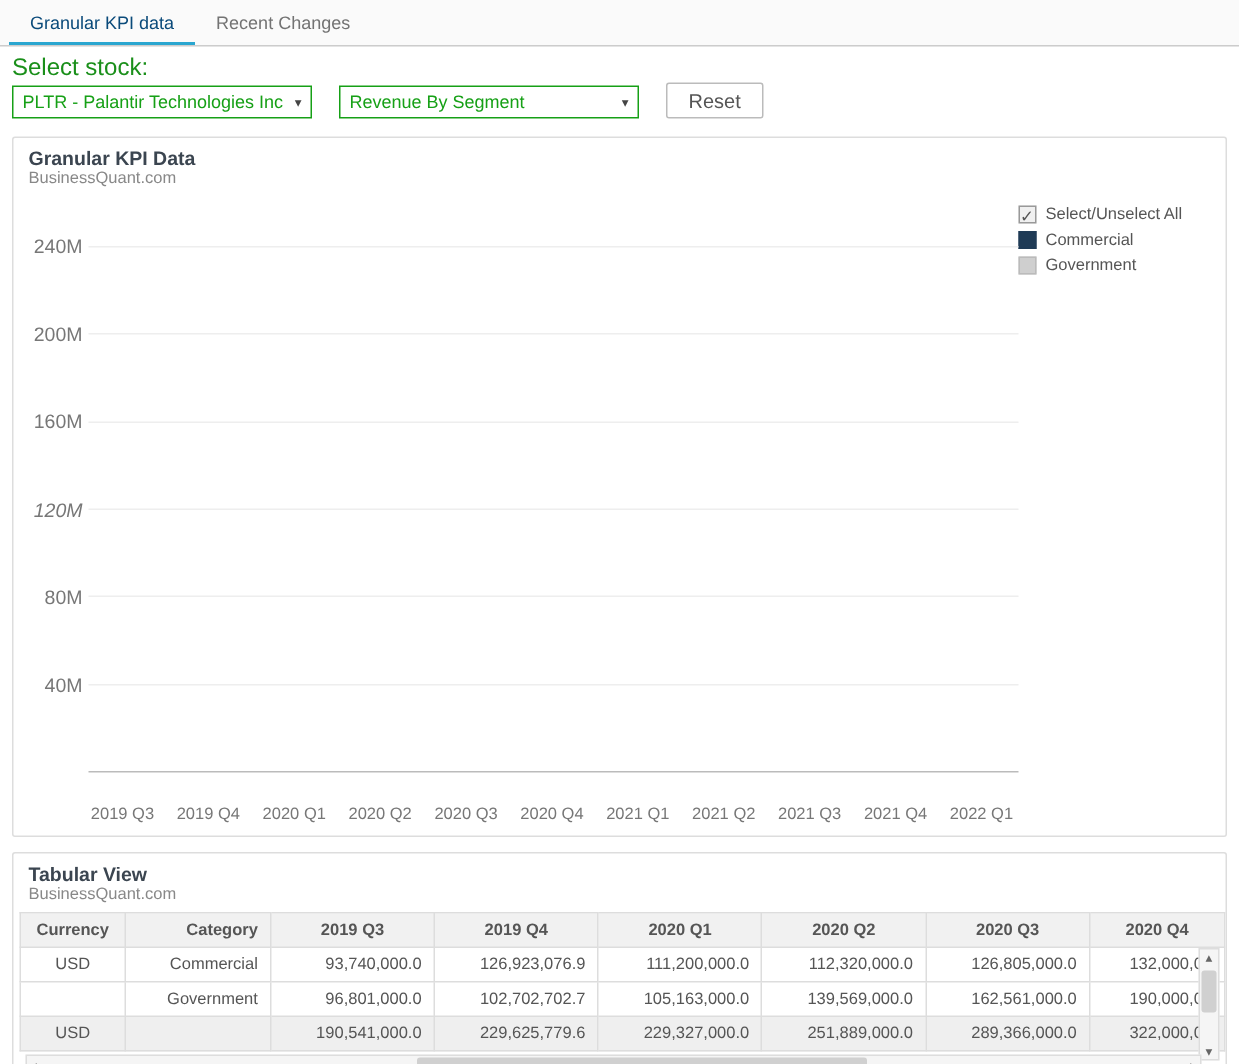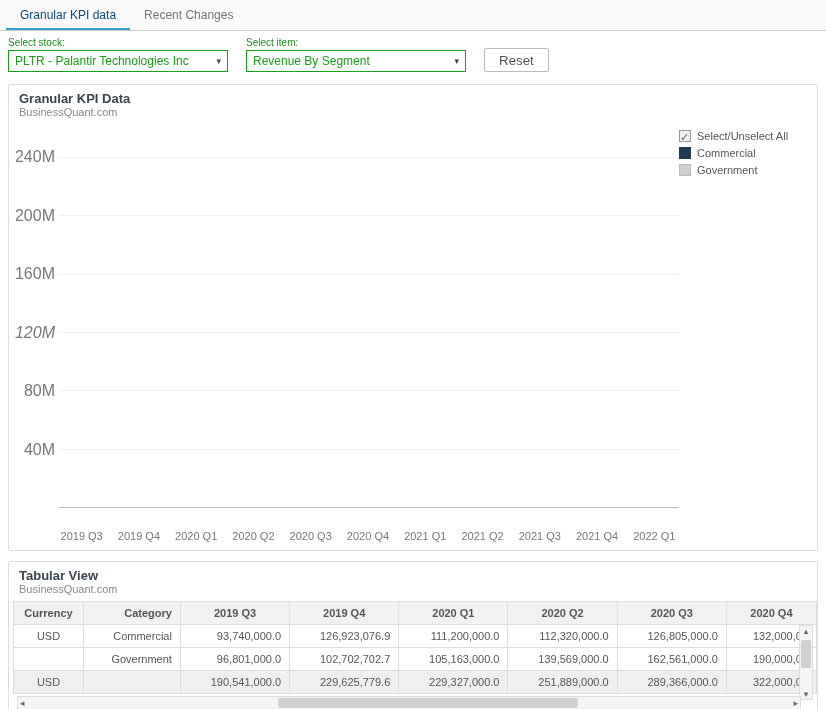--- a/index.html
+++ b/index.html
@@ -29,29 +29,29 @@
   }
   .controls {
     display: flex;
     align-items: flex-end;
     gap: 18px;
     padding: 6px 8px 8px;
   }
   .ctrl-group label {
     display: block;
     color: #1a8f1a;
-    font-size: 10px;
+    font-size: 16px;
     margin-bottom: 2px;
   }
   .select-box {
     border: 1px solid #16a016;
     background: #fff;
     color: #16a016;
     height: 22px;
-    width: 220px;
+    width: 200px;
     padding: 2px 18px 2px 6px;
     position: relative;
     display: flex;
     align-items: center;
   }
   .select-box .caret {
     position: absolute;
     right: 6px;
     font-size: 9px;
     color: #444;
@@ -101,21 +101,21 @@
     position: relative;
   }
   .y-axis {
     width: 40px;
     position: relative;
     height: 380px;
   }
   .y-tick {
     position: absolute;
     right: 4px;
-    font-size: 16px;
+    font-size: 13px;
     color: #777;
     transform: translateY(50%);
   }
   .plot {
     flex: 1;
     position: relative;
     height: 380px;
     border-bottom: 1px solid #bbb;
   }
   .grid-line {
@@ -254,21 +254,20 @@
 
 <div class="controls">
   <div class="ctrl-group">
     <label>Select stock:</label>
     <div class="select-box">
       <span>PLTR - Palantir Technologies Inc</span>
       <span class="caret">▾</span>
     </div>
   </div>
   <div class="ctrl-group">
-    <label>Select item:</label>
     <div class="select-box">
       <span>Revenue By Segment</span>
       <span class="caret">▾</span>
     </div>
   </div>
   <button class="reset-btn">Reset</button>
 </div>
 
 <div class="panel">
   <div class="panel-header">

